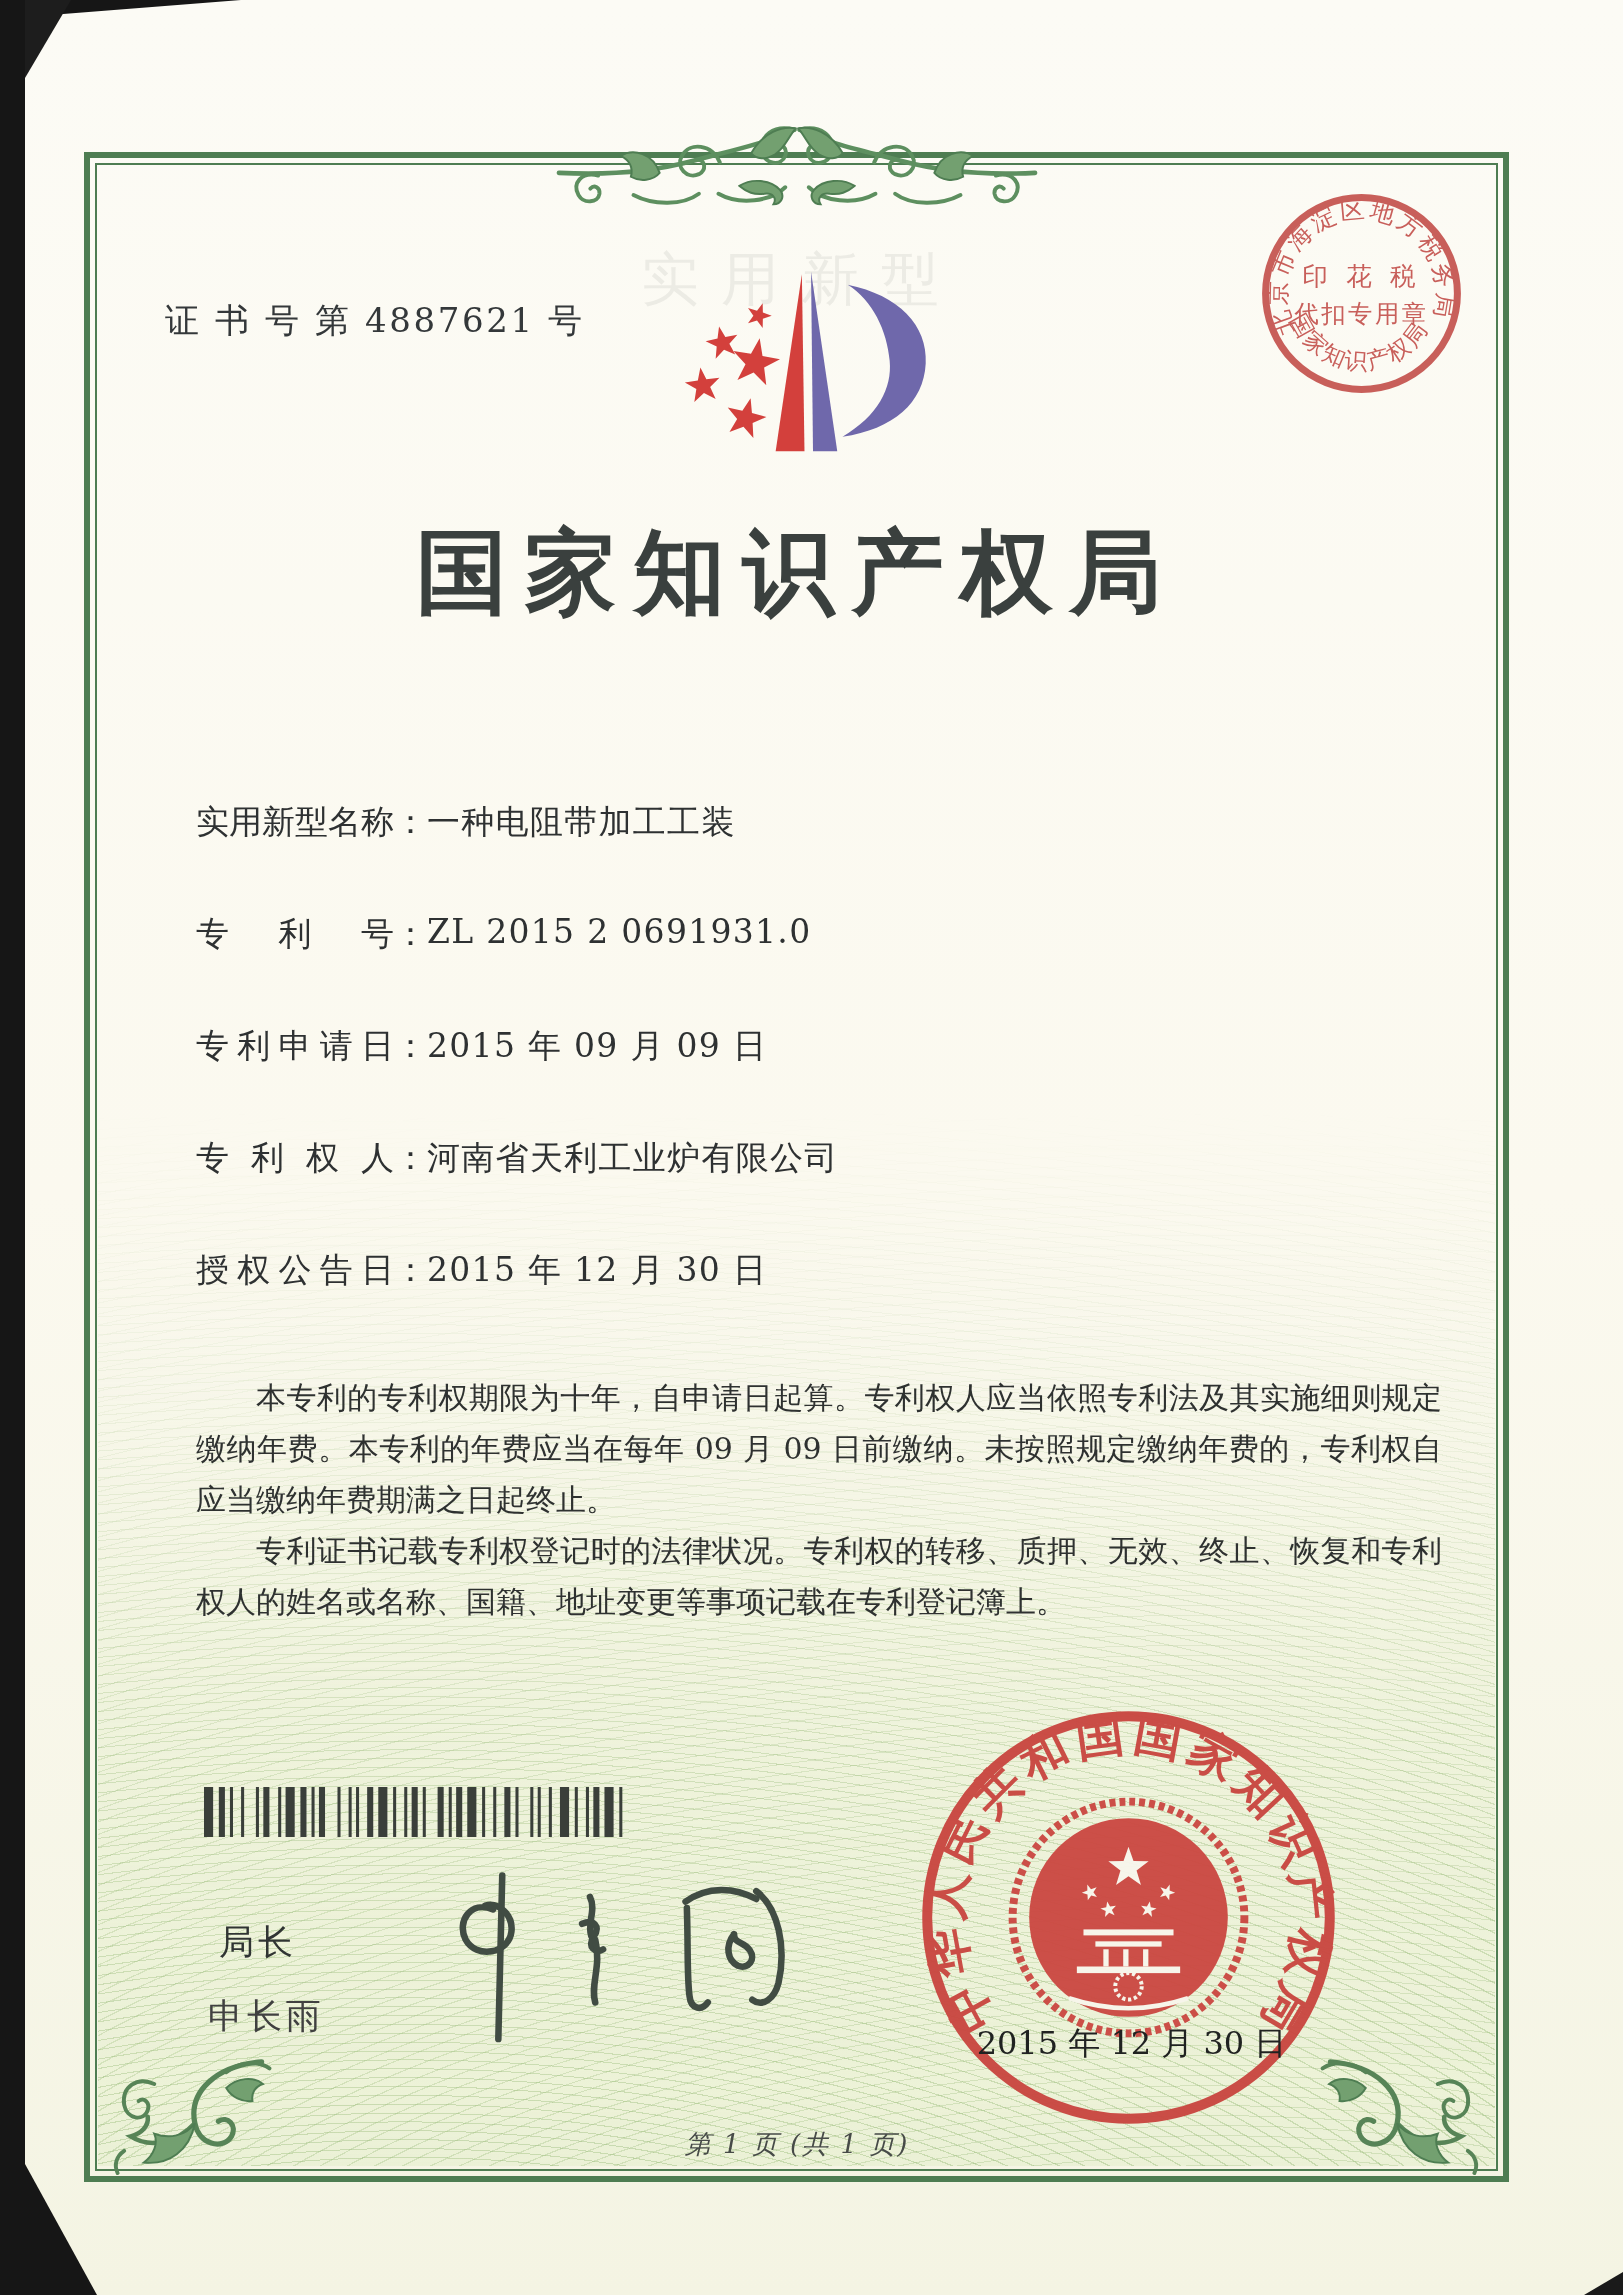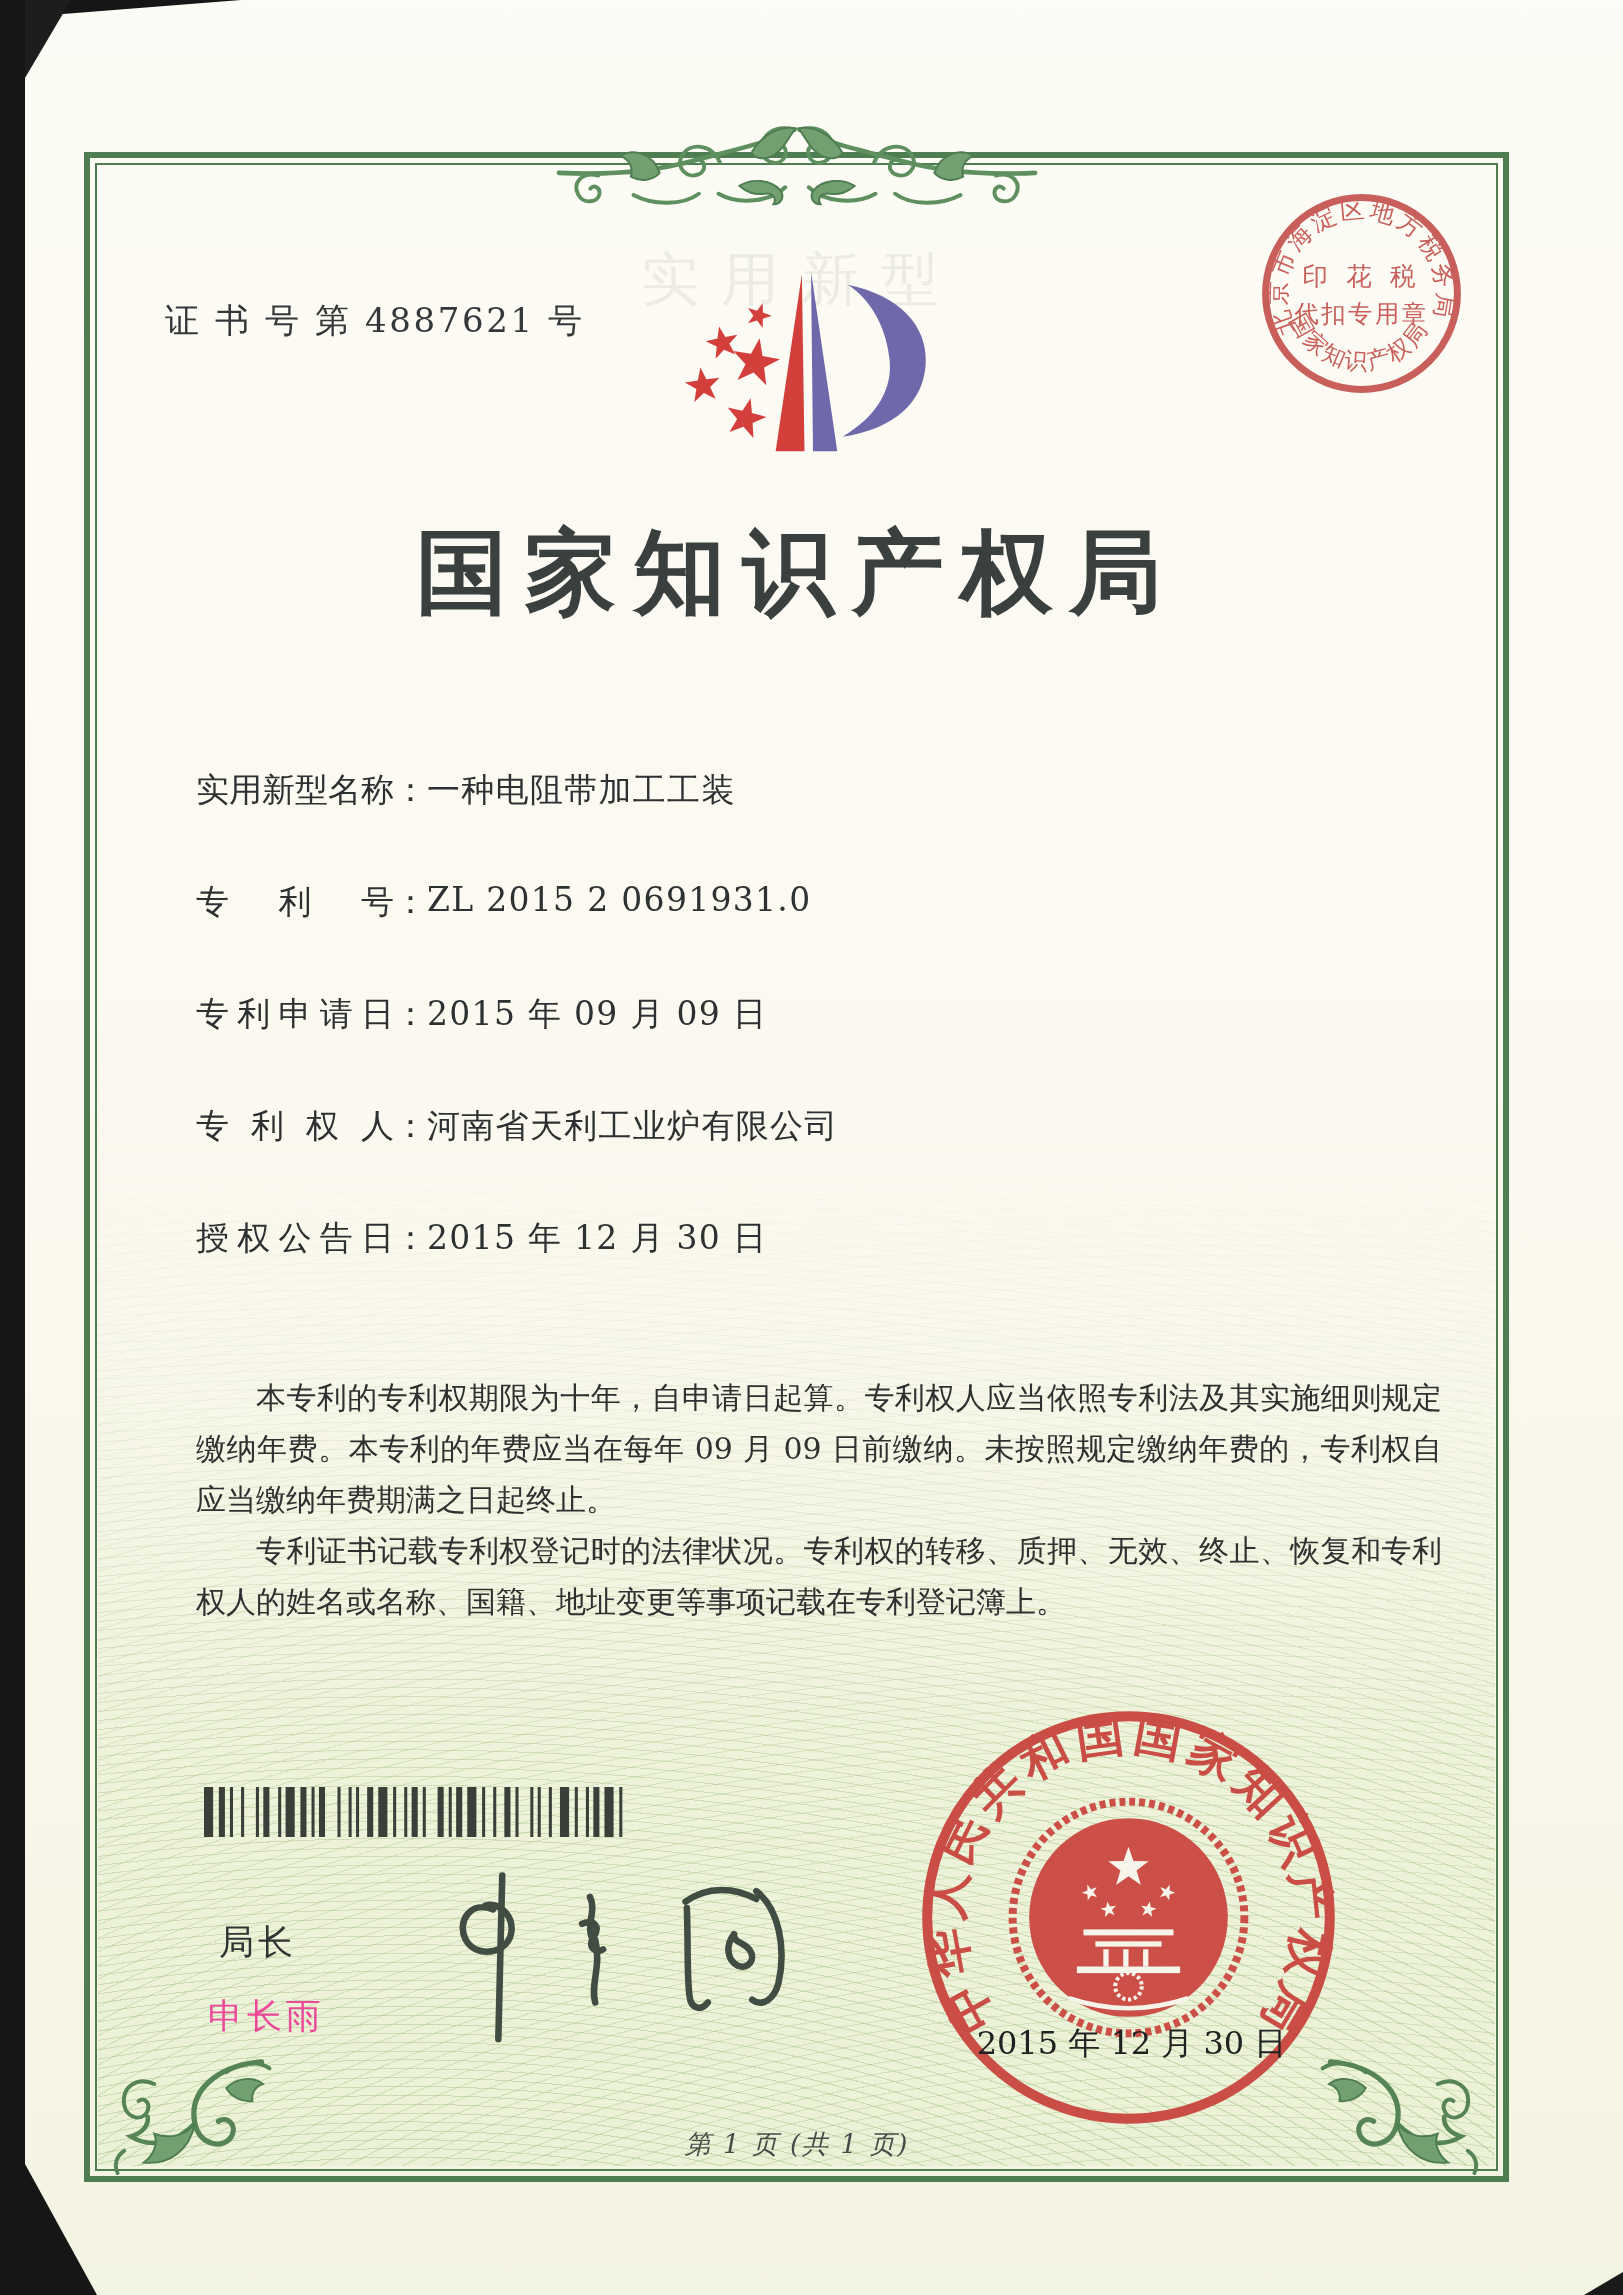--- a/index.html
+++ b/index.html
@@ -37,33 +37,33 @@
   .corner svg{width:100%;height:100%;}
   .corner-bl{left:98px;top:2046px;}
   .corner-br{left:1316px;top:2046px;transform:scaleX(-1);}
   
   .certno{left:165px;top:298px;font-size:34px;letter-spacing:2.6px;color:#34383a;z-index:6;}
   .ghost{left:641px;top:241px;font-size:58px;letter-spacing:22px;color:#6d6d68;opacity:.10;z-index:3;}
   .logo{left:680px;top:256px;width:249px;height:203px;z-index:6;}
   .tax-stamp{left:1256px;top:188px;width:211px;height:211px;z-index:7;opacity:.92;}
   .title{left:84px;top:511px;width:1426px;text-align:center;font-size:92px;font-weight:700;
          letter-spacing:17px;color:#3a403e;z-index:6;}
-  .fields{left:196px;top:768px;width:1243px;z-index:6;}
+  .fields{left:196px;top:800px;width:1243px;z-index:6;}
   .field{height:112px;font-size:33px;color:#2e3132;white-space:nowrap;}
   .flabel{display:inline-block;width:198px;text-align:justify;text-align-last:justify;vertical-align:top;}
   .fcolon{display:inline-block;vertical-align:top;}
   .fvalue{letter-spacing:1.3px;}
   .paras{left:196px;top:1372px;width:1246px;z-index:6;}
   .paras p{margin:0;font-size:30px;line-height:51px;text-indent:2em;text-align:justify;color:#2e3130;}
   
   .barcode{left:204px;top:1787px;width:419px;height:50px;z-index:6;}
   .barcode svg{width:100%;height:100%;}
   
   .sig-title{left:219px;top:1919px;font-size:35px;letter-spacing:3.9px;z-index:6;color:#303433;}
-  .sig-name{left:208px;top:1993px;font-size:35px;letter-spacing:3.9px;z-index:6;color:#ec4899;}
+  .sig-name{left:208px;top:1993px;font-size:35px;letter-spacing:3.9px;z-index:6;color:#404040;}
   .sig-script{left:425px;top:1861px;width:419px;height:203px;z-index:6;}
   
   .seal{left:910px;top:1699px;width:437px;height:437px;z-index:6;opacity:.95;}
   .seal-date{left:955px;top:2022px;width:353px;text-align:center;font-size:32px;color:#202221;z-index:8;}
   .footer{left:84px;top:2127px;width:1426px;text-align:center;font-size:26px;color:#474b48;z-index:6;letter-spacing:2px;font-style:italic;}
 </style>
 </head>
 <body>
 
 <div class="abs scan-left"></div>

